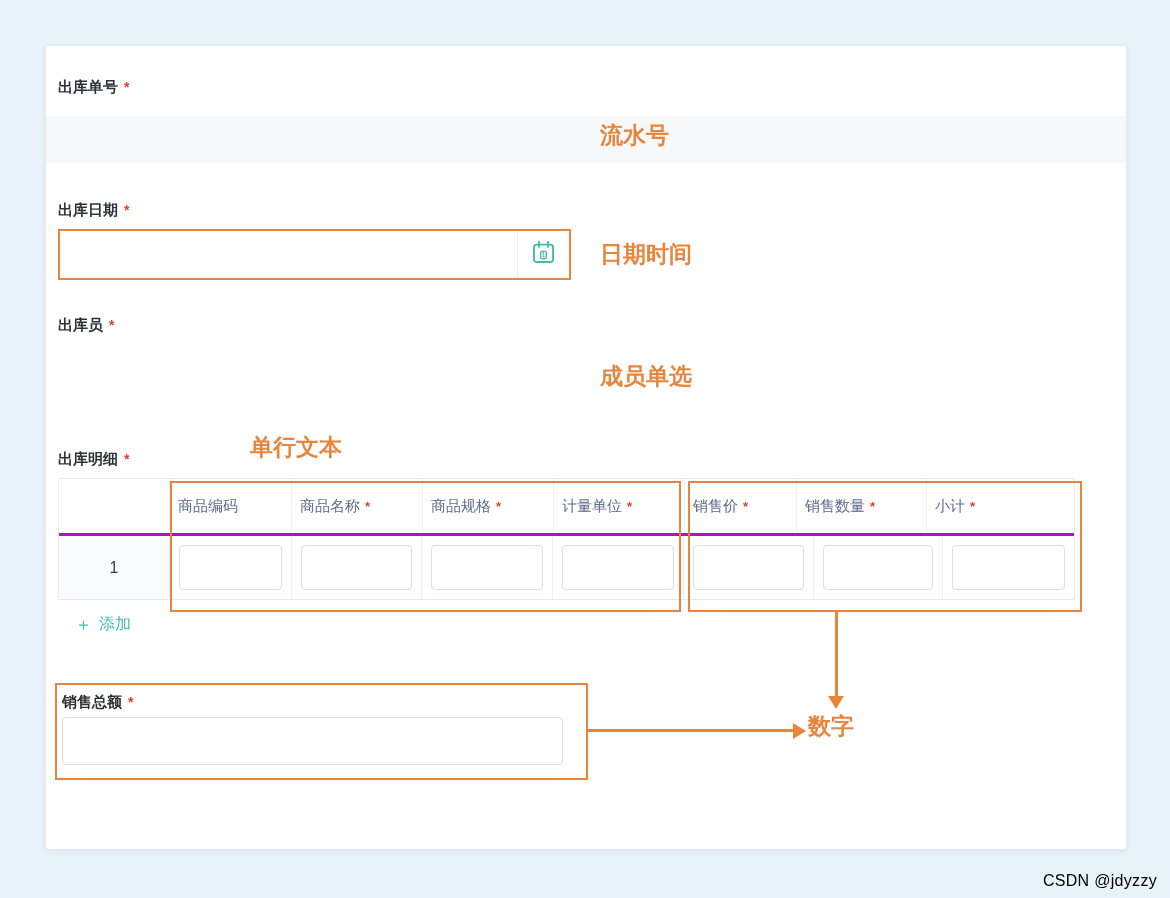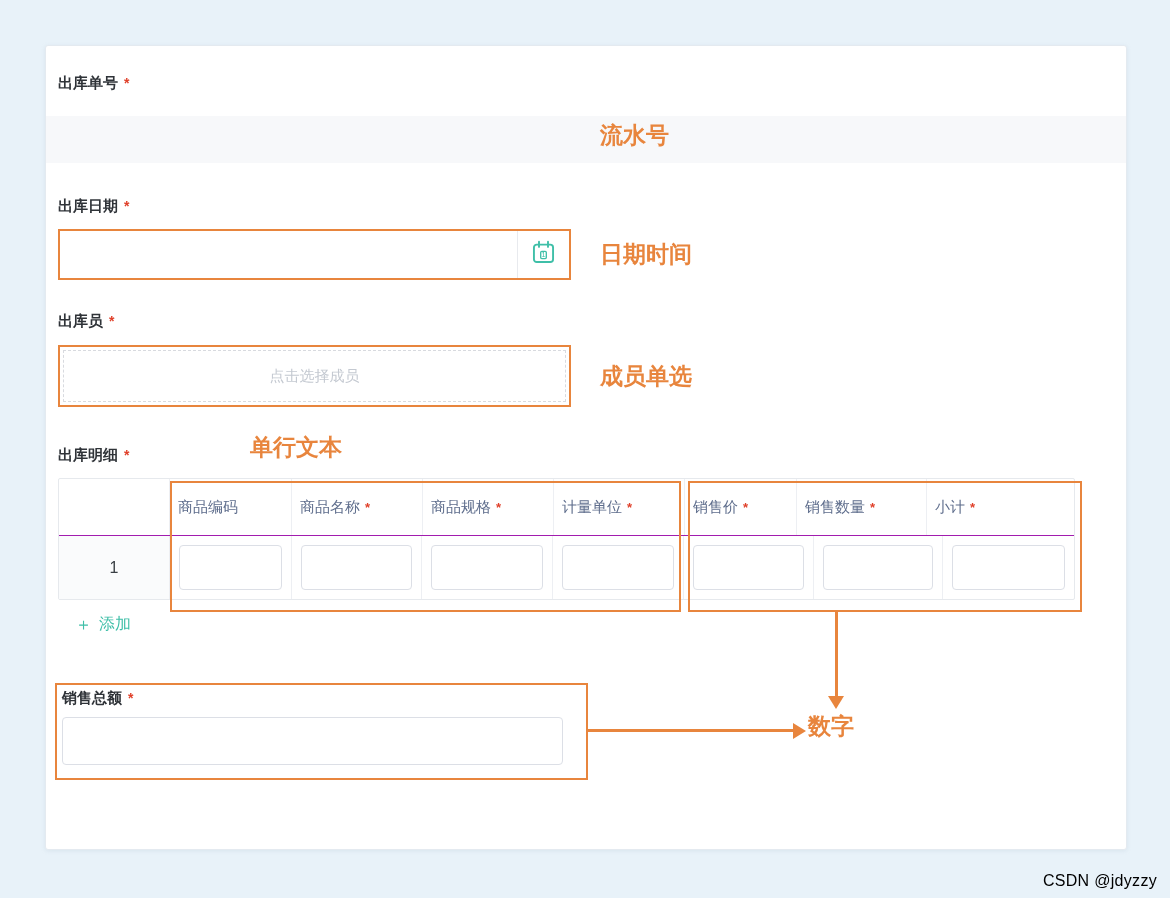--- a/index.html
+++ b/index.html
@@ -8,41 +8,41 @@
     --required:#E0402A;
   }
   *{margin:0;padding:0;box-sizing:border-box;}
   html,body{width:1170px;height:898px;}
   body{font-family:"Liberation Sans","DejaVu Sans",sans-serif;}
   .page{position:relative;width:1170px;height:898px;background:#E8F2F9;overflow:hidden;}
   .card{position:absolute;left:45px;top:45px;width:1082px;height:805px;background:#ffffff;
         border:1px solid #e4eaf0;border-radius:3px;box-shadow:0 1px 4px rgba(150,170,190,.18);}
 
   .abs{position:absolute;}
-  .field-label{font-size:15px;font-weight:700;color:#2f3338;line-height:20px;white-space:nowrap;}
+  .field-label{font-size:15px;font-weight:700;color:#2f3338;line-height:27px;white-space:nowrap;}
   .req{color:var(--required);font-weight:700;margin-left:6px;font-size:14px;}
   .annotation-text{font-size:23px;font-weight:700;color:var(--annotation);line-height:32px;white-space:nowrap;}
   .placeholder{color:#c4c9d1;font-size:15px;}
 
   
   .row-band{left:46px;top:116px;width:1080px;height:47px;background:#f7f8fa;}
   .serial-box{left:58px;top:113px;width:513px;height:48px;border:2px solid var(--annotation);
               background:#f7f8fa;display:flex;align-items:center;padding-left:12px;}
   
   .date-box{left:58px;top:229px;width:513px;height:51px;border:2px solid var(--annotation);
             background:#fff;display:flex;}
   .date-main{flex:1;}
   .date-icon-btn{width:52px;border-left:1px solid #e8eaee;display:flex;align-items:center;justify-content:center;}
   
   .member-box{left:58px;top:345px;width:513px;height:62px;border:2px solid var(--annotation);background:#fff;}
   .member-inner{position:absolute;inset:3px;border:1px dashed #d8dadf;display:flex;align-items:center;justify-content:center;}
   
   .detail-table{left:58px;top:478px;width:1017px;background:#fff;border:1px solid #e6e9ed;border-radius:2px;}
   .trow{display:flex;}
-  .header-row{height:57px;border-bottom:1px solid #a21caf;}
+  .header-row{height:57px;border-bottom:3px solid #a21caf;}
   .body-row{height:63px;}
   .th{height:100%;padding-left:8px;display:flex;align-items:center;font-size:15px;color:#5E6D8C;
       white-space:nowrap;overflow:hidden;}
   .th .req{font-size:13px;margin-left:5px;}
   .th + .th, .td + .td{border-left:1px solid #edeff3;}
   .rownum-h{width:110px;}
   .td{height:100%;display:flex;align-items:center;justify-content:center;}
   .rownum-c{width:110px;background:#fafbfc;font-size:16px;color:#3a3f45;}
   .cell-input{width:calc(100% - 18px);height:45px;border:1px solid #dcdfe6;border-radius:4px;background:#fff;}
   .annot-rect{border:2px solid var(--annotation);background:transparent;pointer-events:none;z-index:5;}
@@ -99,25 +99,20 @@
           <rect x="9.5" y="11" width="5" height="6.5" rx="1" stroke-width="1.2"></rect>
           <text x="12" y="16.4" text-anchor="middle" font-size="6.5" fill="#3FBFA8" stroke="none">1</text>
         </svg>
       </span>
     </div>
   </div>
   <div class="abs annotation-text annot-date">日期时间</div>
 
   <div class="abs field-label label3">
     <span>出库员</span><span class="req">*</span>
-  </div>
-  <div class="abs member-box">
-    <div class="member-inner">
-      <span class="placeholder">点击选择成员</span>
-    </div>
   </div>
   <div class="abs annotation-text annot-member">成员单选</div>
 
   <div class="abs field-label label4">
     <span>出库明细</span><span class="req">*</span>
   </div>
   <div class="abs annotation-text annot-text-single">单行文本</div>
 
   <div class="abs detail-table">
     <div class="trow header-row" id="detail-header-cells">

